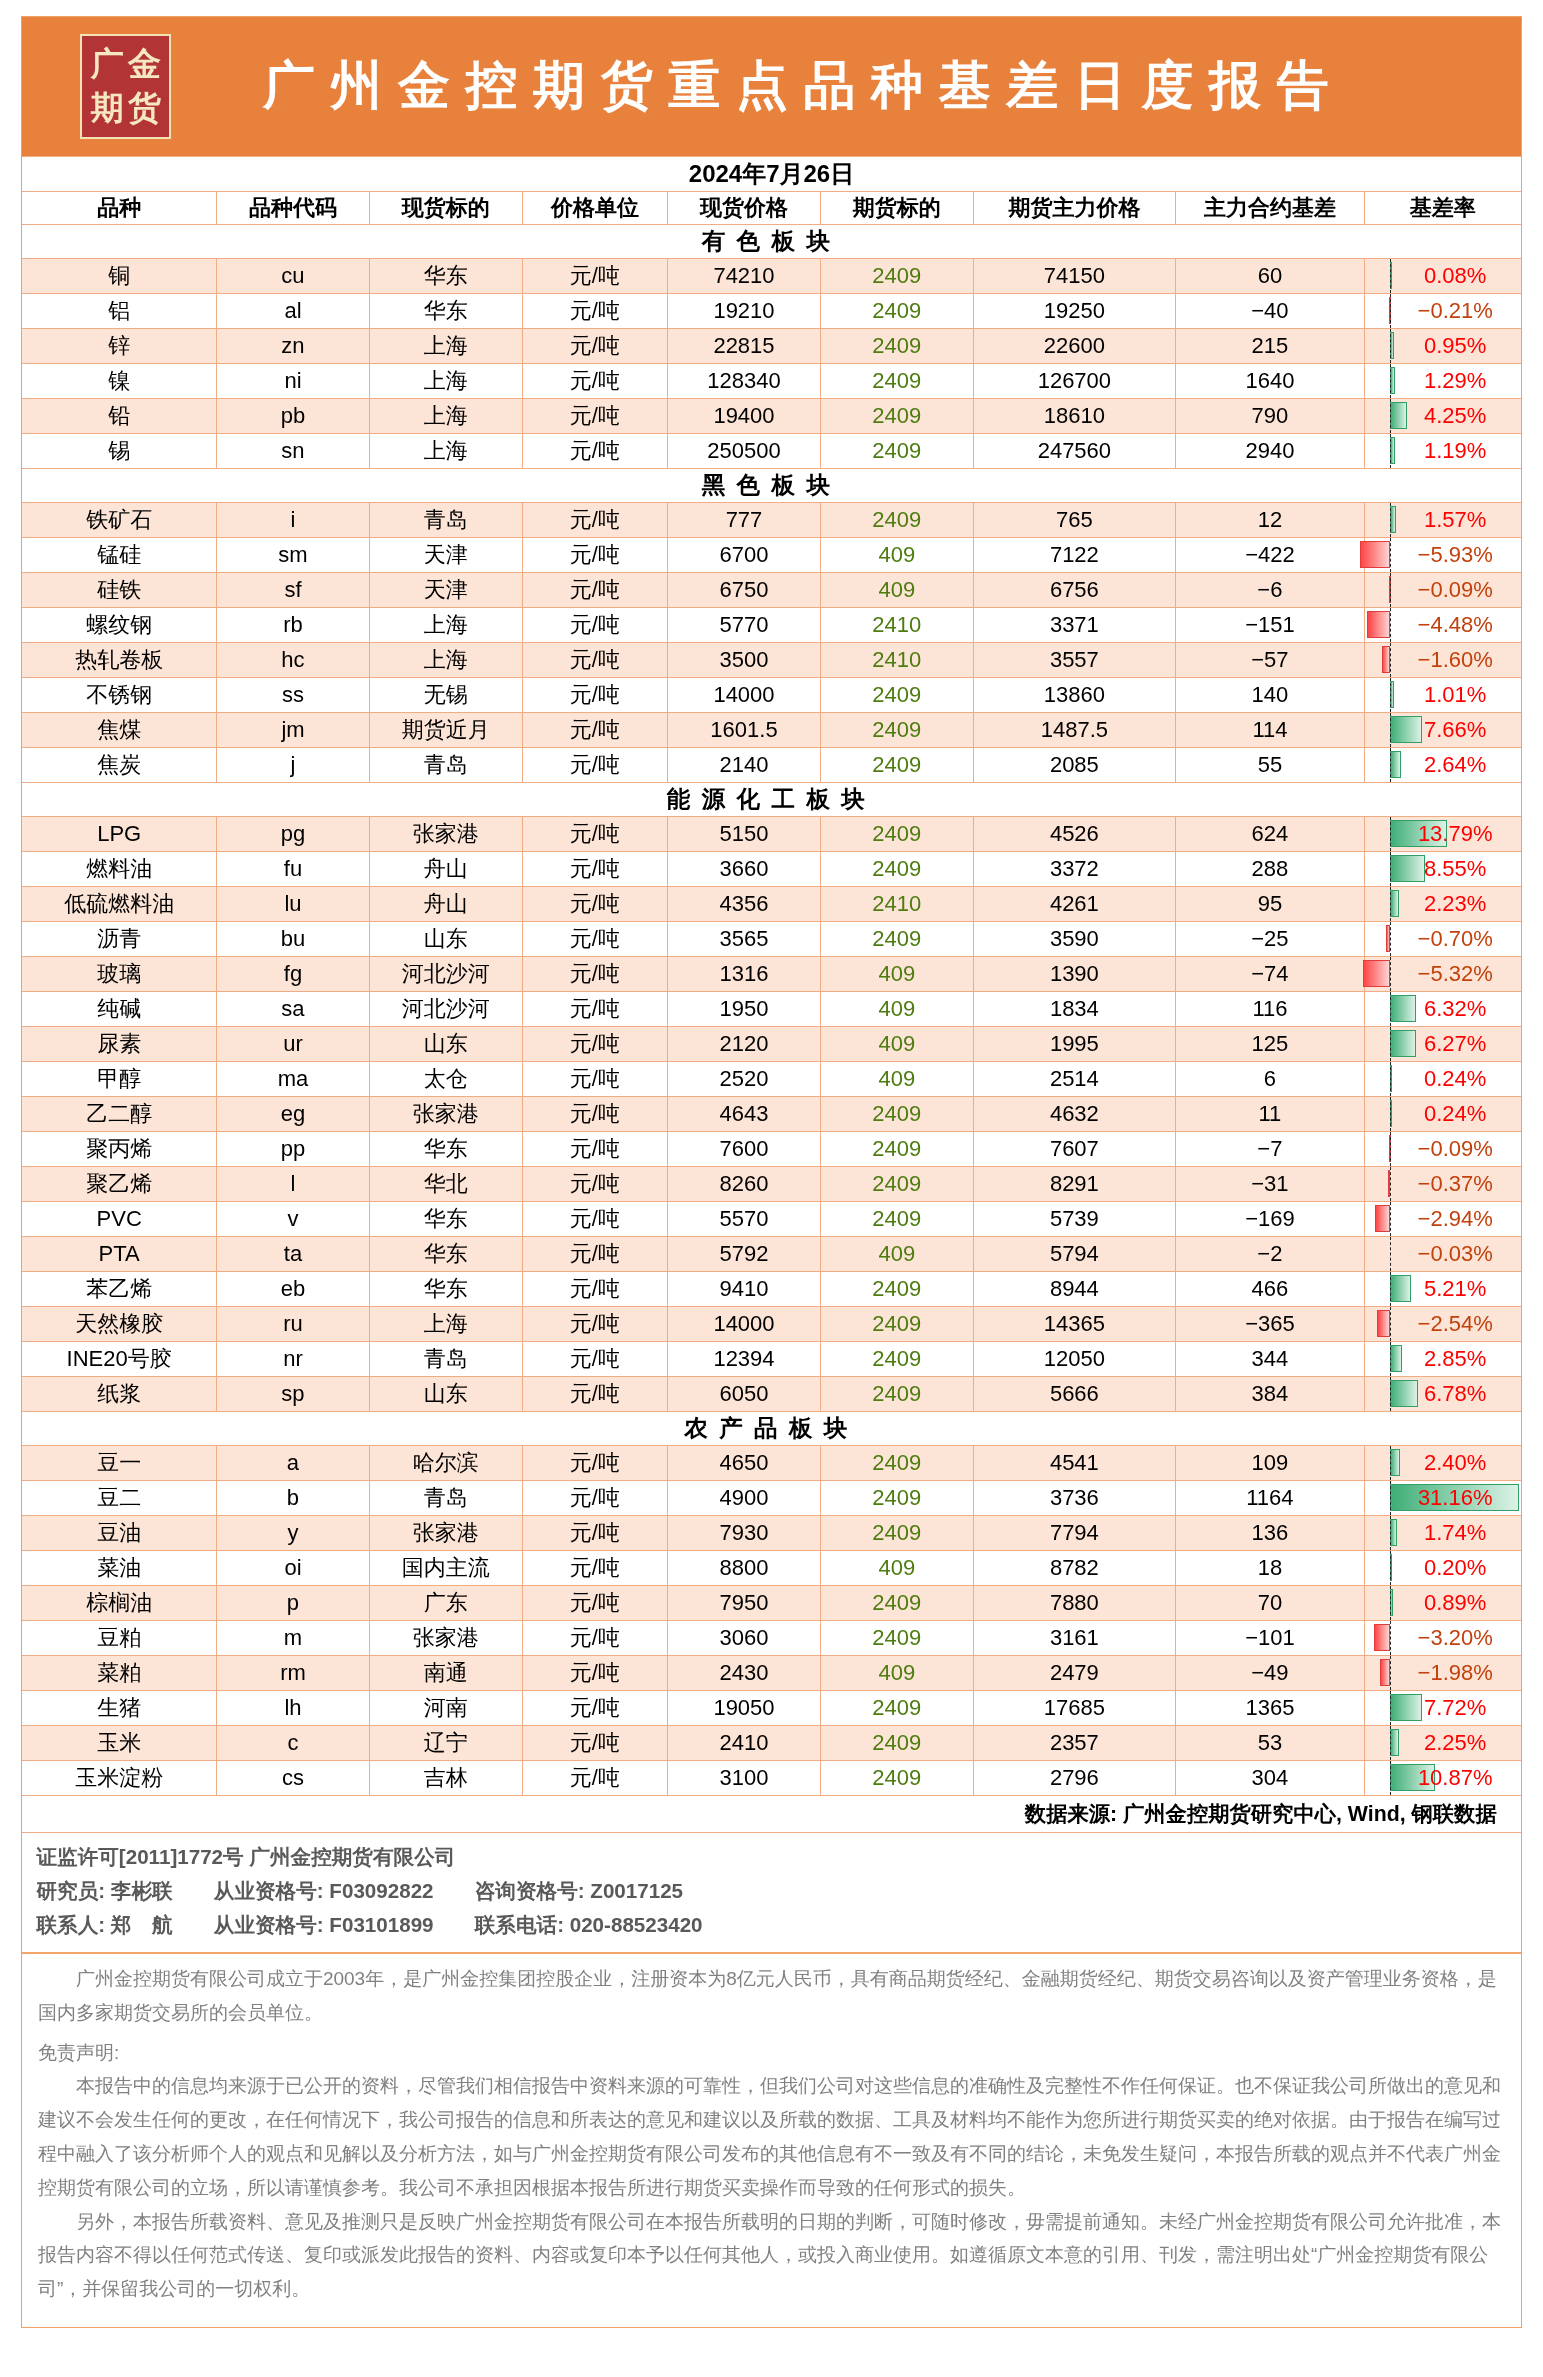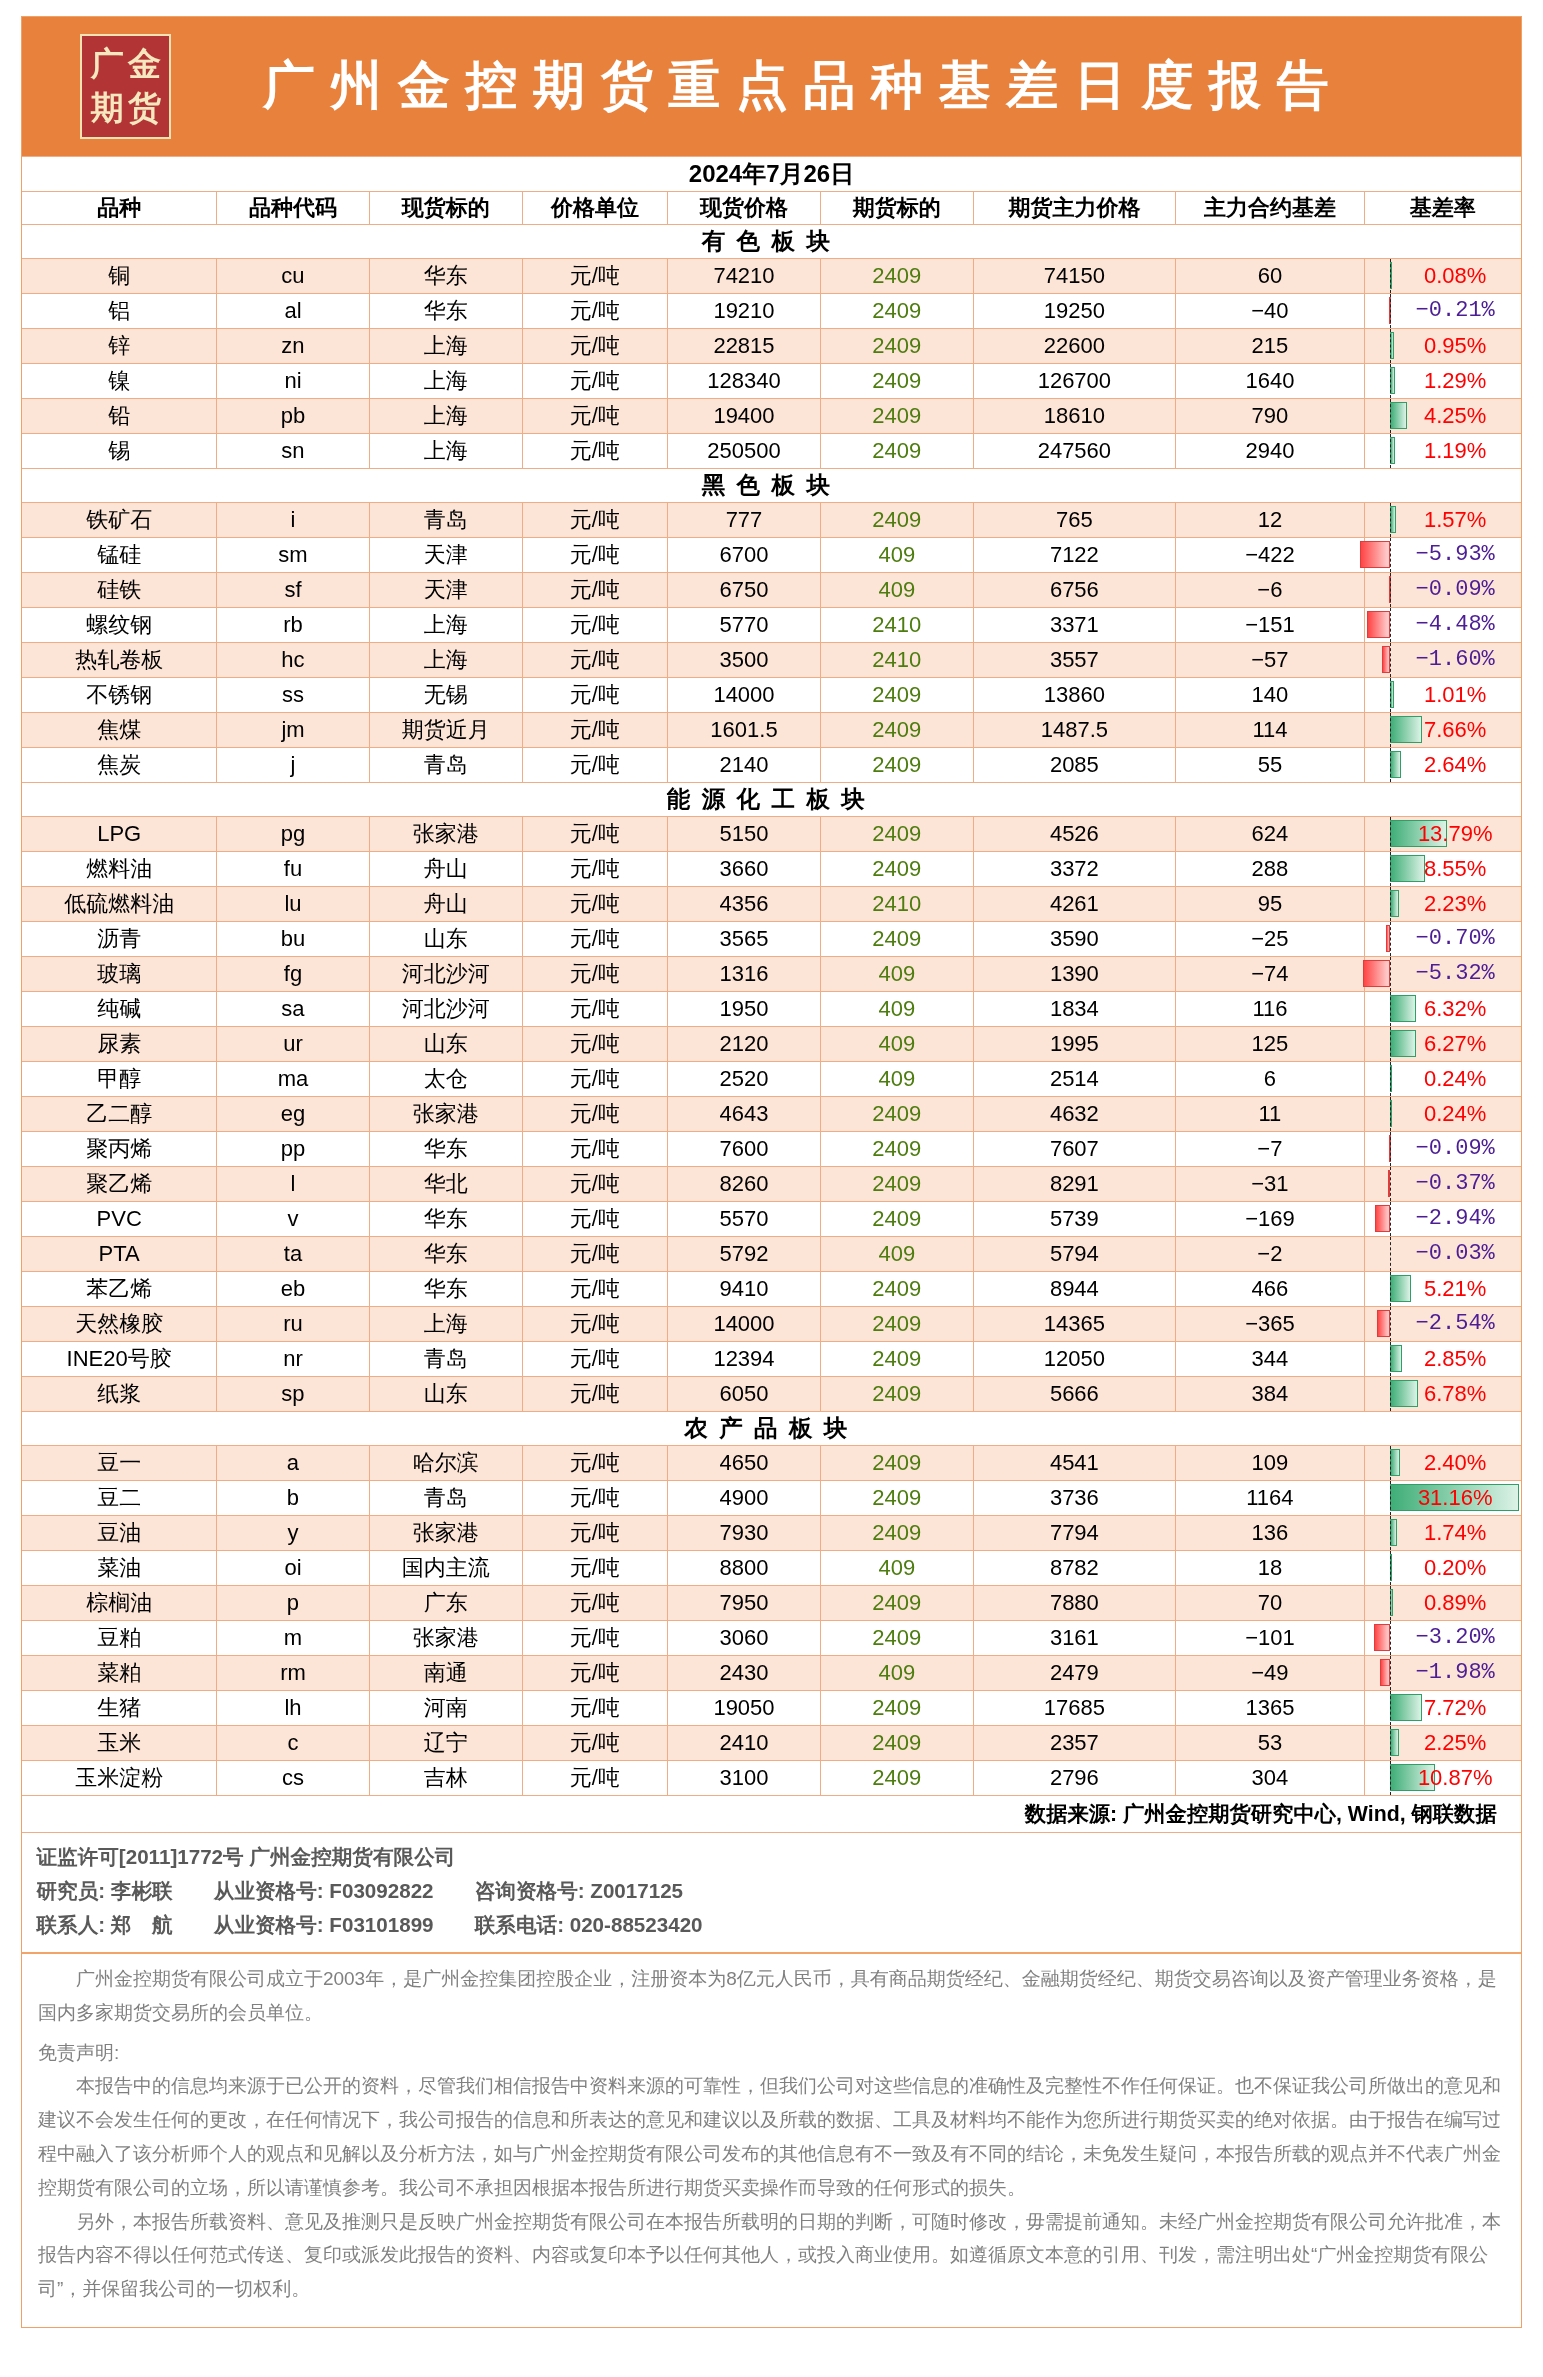--- a/index.html
+++ b/index.html
@@ -28,21 +28,21 @@
   .section-row{height:33px;line-height:33px;text-align:center;font-size:23.5px;font-weight:700;
         letter-spacing:11.4px;color:#000;border-bottom:0.7px solid #f0ad85;}
   .data-row.alt .cell{background:#fce4d6;}
   .contract{color:#4d7c0f;}
   .rate-cell{position:relative;justify-content:flex-end;}
   .axis{position:absolute;left:16%;top:0;bottom:0;border-left:1.4px dashed #222;z-index:1;}
   .bar{position:absolute;top:3.6px;bottom:3.6px;z-index:0;box-sizing:border-box;}
   .bar-pos{background:linear-gradient(90deg,#3fae77,#dcf2e6);border:0.7px solid #2f9e67;}
   .bar-neg{background:linear-gradient(90deg,#ff4545,#ffd3d3);border:0.7px solid #e03c3c;}
   .rate-text{position:relative;z-index:2;display:block;margin-left:16%;width:84%;text-align:center;}
-  .pos{color:#fe0000;} .neg{color:#4c1d95;font-family:Liberation Mono, monospace;}
+  .pos{color:#fe0000;} .neg{color:#c2410c;}
   .source-row{height:36px;line-height:36px;text-align:right;padding-right:24px;font-size:21.3px;
         font-weight:700;color:#000;border-bottom:0.7px solid #f0ad85;}
   
   .contact{padding:7.1px 14.2px 10px 14.2px;color:#595959;font-weight:700;font-size:20.6px;line-height:34px;}
   .divider{border-top:2.1px solid #f2a469;}
   .legal{padding:8.5px 15.6px 21.3px 15.6px;color:#808080;font-size:19px;line-height:1.78;}
   .legal .label{margin-top:5.7px;}
   .legal .para{text-indent:2em;}
 </style>
 </head>

